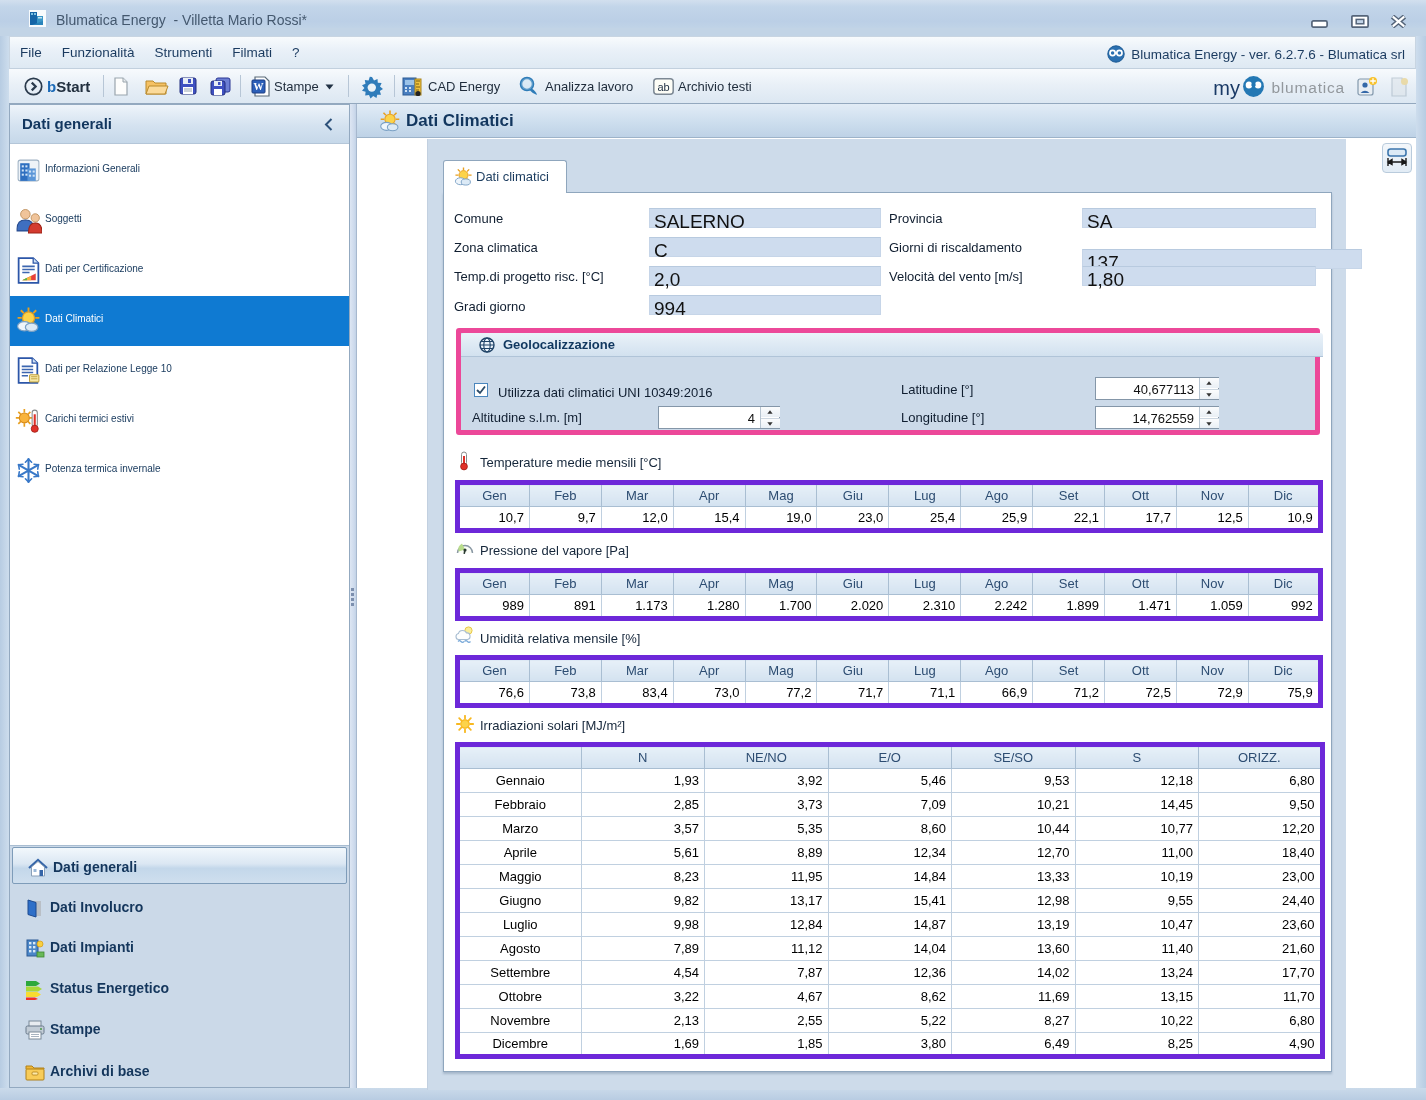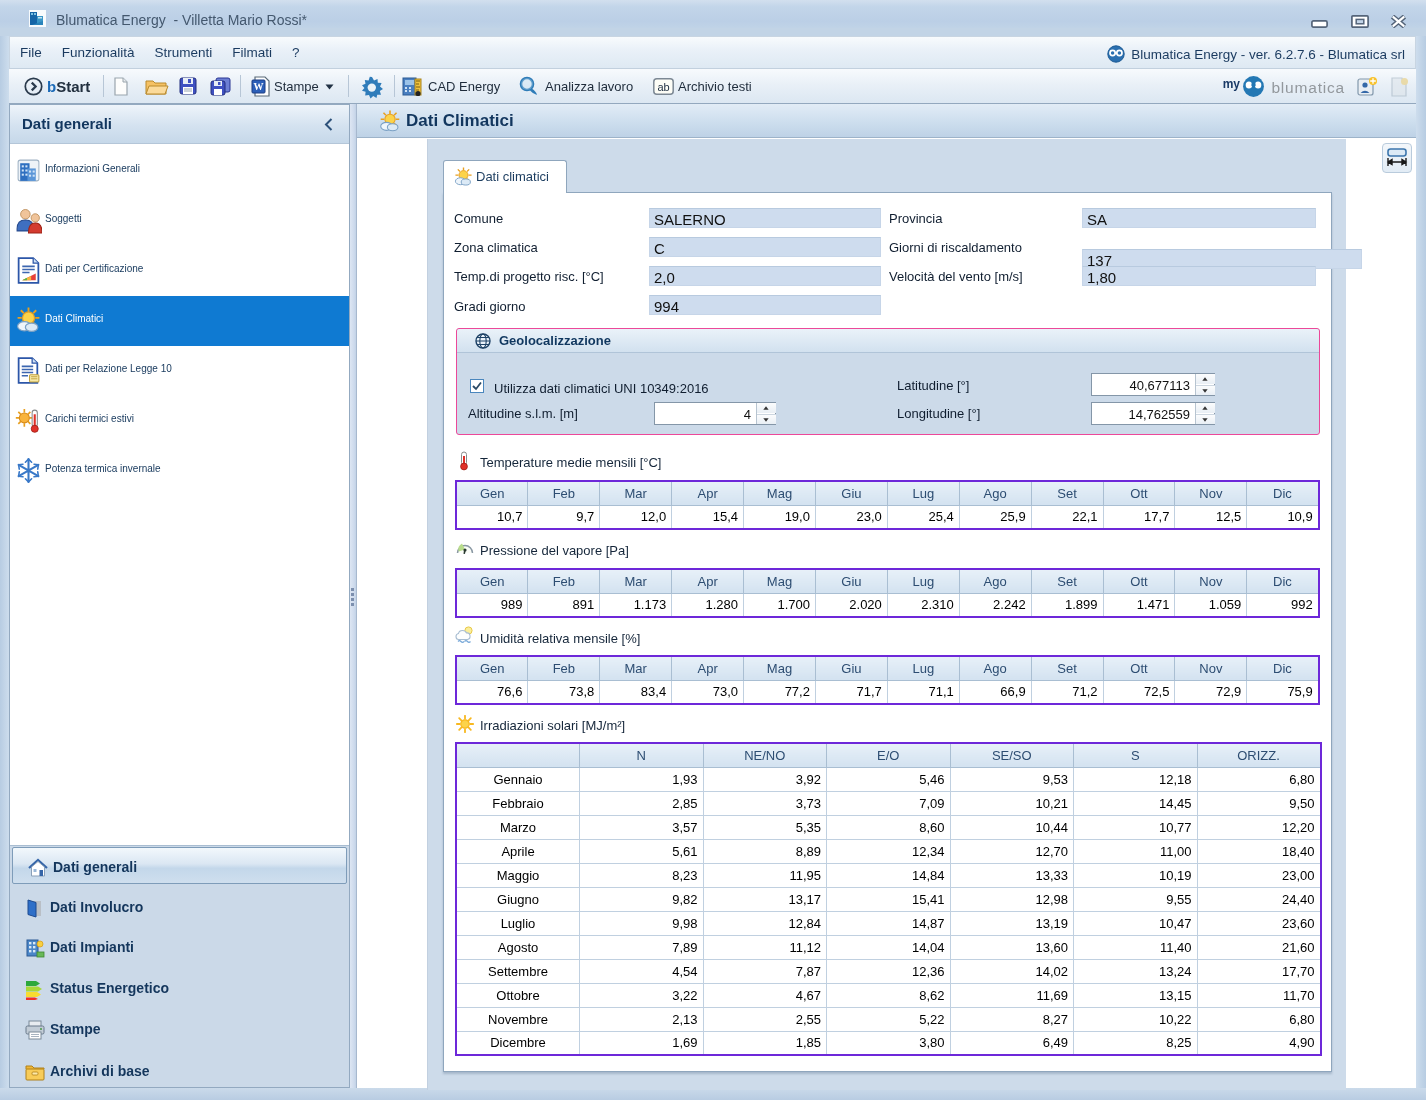--- a/index.html
+++ b/index.html
@@ -43,36 +43,36 @@
 
 #content{position:absolute;left:357px;top:104px;width:1059px;height:984px;background:#fff;}
 #cheader{position:absolute;left:0;top:0;width:1059px;height:34px;background:linear-gradient(#e2ecf6,#cddeee 55%,#bed2e6);border-bottom:1px solid #9db3c9;}
 #cheader .t{position:absolute;left:49px;top:7px;font-weight:bold;font-size:17px;color:#12365e;}
 #tabarea{position:absolute;left:70px;top:35px;width:919px;height:951px;background:#cddbea;border-left:1px solid #c2d0e0;}
 #tab1{position:absolute;left:86px;top:56px;width:124px;height:33px;background:#fff;border:1px solid #8fa6bd;border-bottom:none;border-radius:3px 3px 0 0;z-index:3;}
 #tab1 .tx{position:absolute;left:32px;top:8px;font-size:13px;color:#1b3c5f;}
 #card{position:absolute;left:86px;top:88px;width:889px;height:880px;background:#fff;border:1px solid #8fa6bd;z-index:2;box-shadow:0 2px 2px rgba(120,140,165,.45);}
 
 .flabel{position:absolute;font-size:13px;color:#101e30;}
-.finput{position:absolute;background:#cedcee;border:1px solid #c6d5e8;border-top-color:#b8cadf;height:20px;font-size:15px;color:#111;padding:2px 0 0 4px;}
-
-#gbox{position:absolute;left:12px;top:135px;width:864px;height:107px;border:1px solid #ec4899;border-radius:3px;background:#ccdae9;}
+.finput{position:absolute;background:#cedcee;border:1px solid #c6d5e8;border-top-color:#b8cadf;height:20px;font-size:19px;color:#111;padding:2px 0 0 4px;}
+
+#gbox{position:absolute;left:12px;top:135px;width:864px;height:107px;border:5px solid #ec4899;border-radius:3px;background:#ccdae9;}
 #gbox .hdr{position:absolute;left:0;top:0;width:862px;height:24px;background:linear-gradient(#eaf2f9,#d2e1ef);border-bottom:1px solid #b0c4d8;border-radius:3px 3px 0 0;}
 #gbox .hdr .tx{position:absolute;left:42px;top:4px;font-weight:bold;font-size:13px;color:#10375f;}
 
 .spin{position:absolute;height:23px;background:#fff;border:1px solid #8496a8;}
 .spin .val{position:absolute;right:24px;top:4px;font-size:13px;color:#111;}
 .spin .btns{position:absolute;right:0;top:0;width:19px;height:21px;border-left:1px solid #b7c4d0;}
 .spin .btns div{position:absolute;left:0;width:19px;height:10px;background:linear-gradient(#fbfcfd,#e9eff5);}
 .spin .btns .up{top:0;}
 .spin .btns .dn{top:11px;border-top:1px solid #ccd6e0;}
 
 .stitle{position:absolute;font-size:13px;color:#15263a;}
 
-table.mt{position:absolute;border-collapse:collapse;table-layout:fixed;border:2px solid #6d28d9;}
+table.mt{position:absolute;border-collapse:collapse;table-layout:fixed;border:5px solid #6d28d9;}
 table.mt td{border:1px solid #c0d0e0;font-size:13px;height:24px;overflow:hidden;padding:0;}
 table.mt td.h{background:linear-gradient(#e7f0f8,#d3e2f0);color:#2d4d72;text-align:center;font-size:13px;border-color:#a9bed2;}
 table.mt td.d{background:#fff;color:#000;text-align:right;padding-right:5px;}
 table.mt td.m{background:#fff;color:#000;text-align:center;}
 </style></head>
 <body>
 
 <div id="titlebar">
   <svg class="abs" style="left:29px;top:10px" width="17" height="17" viewBox="0 0 17 17">
       <rect x="0" y="0" width="17" height="17" fill="#f8fbfd"></rect>
@@ -192,21 +192,21 @@
       <span>Analizza lavoro</span>
     </div>
   <svg class="abs" style="left:644px;top:9px" width="21" height="17" viewBox="0 0 21 17">
       <rect x="0.8" y="0.8" width="19.4" height="15.4" rx="3" fill="#fdfdf6" stroke="#7c8894" stroke-width="1.5"></rect>
       <text x="10.5" y="12.5" font-size="11" fill="#223244" text-anchor="middle">ab</text>
     </svg>
   <div class="titem" style="left:669px">
       <span>Archivio testi</span>
     </div>
 
-  <div class="abs" style="right:176px;top:8px;font-weight:bold;font-size:12px;color:#1a3a66;">my</div>
+  <div class="abs" style="right:176px;top:8px;font-weight:normal;font-size:20px;color:#1a3a66;">my</div>
   <svg class="abs" style="right:150px;top:5px" width="25" height="25" viewBox="0 0 24 24">
       <circle cx="12" cy="12" r="10" fill="#2478b4"></circle>
       <ellipse cx="7.6" cy="10.6" rx="3.1" ry="3.4" fill="#fff"></ellipse>
       <ellipse cx="16.4" cy="10.6" rx="3.1" ry="3.4" fill="#fff"></ellipse>
       <rect x="10" y="9" width="4" height="2.6" fill="#2478b4"></rect>
     </svg>
   <div class="abs" style="right:71px;top:10px;font-size:15.5px;color:#93989d;letter-spacing:0.8px;">blumatica</div>
   <svg class="abs" style="right:38px;top:7px" width="22" height="22" viewBox="0 0 22 22">
       <rect x="2" y="3" width="15" height="16" rx="2" fill="#e9eef3" stroke="#8298ac" stroke-width="1.2"></rect>
       <circle cx="9" cy="9" r="2.6" fill="#3568a8"></circle>

